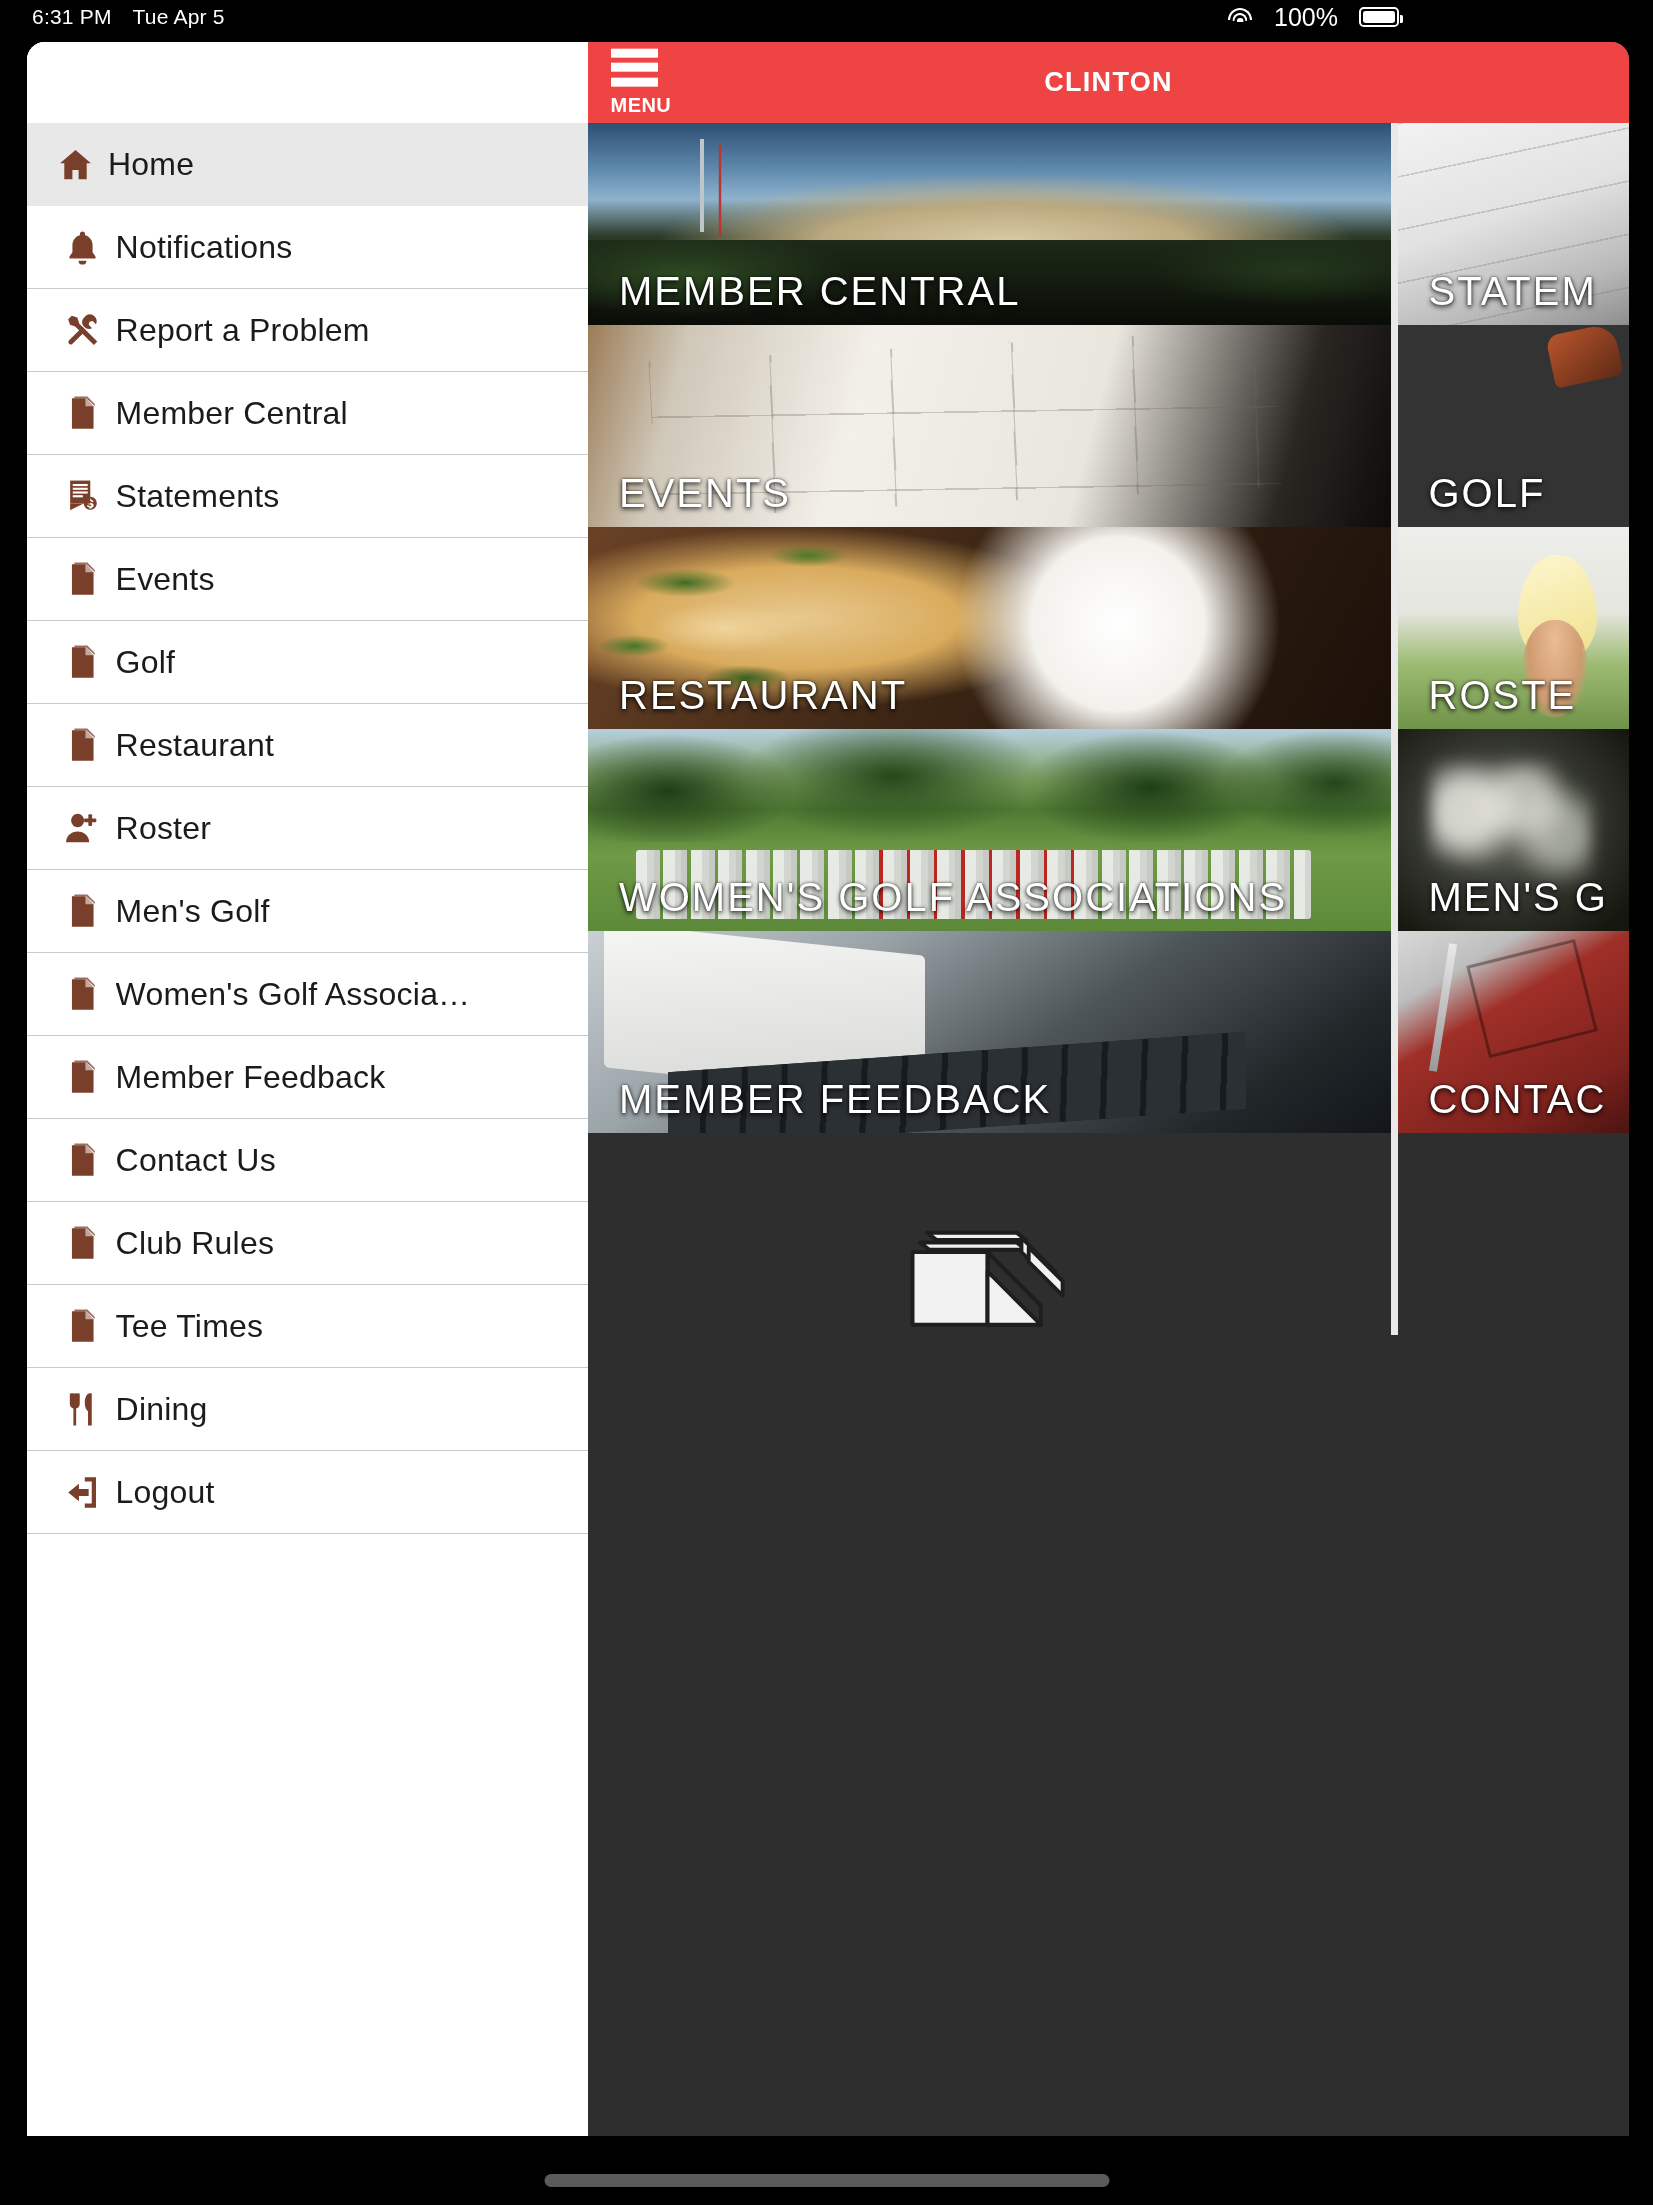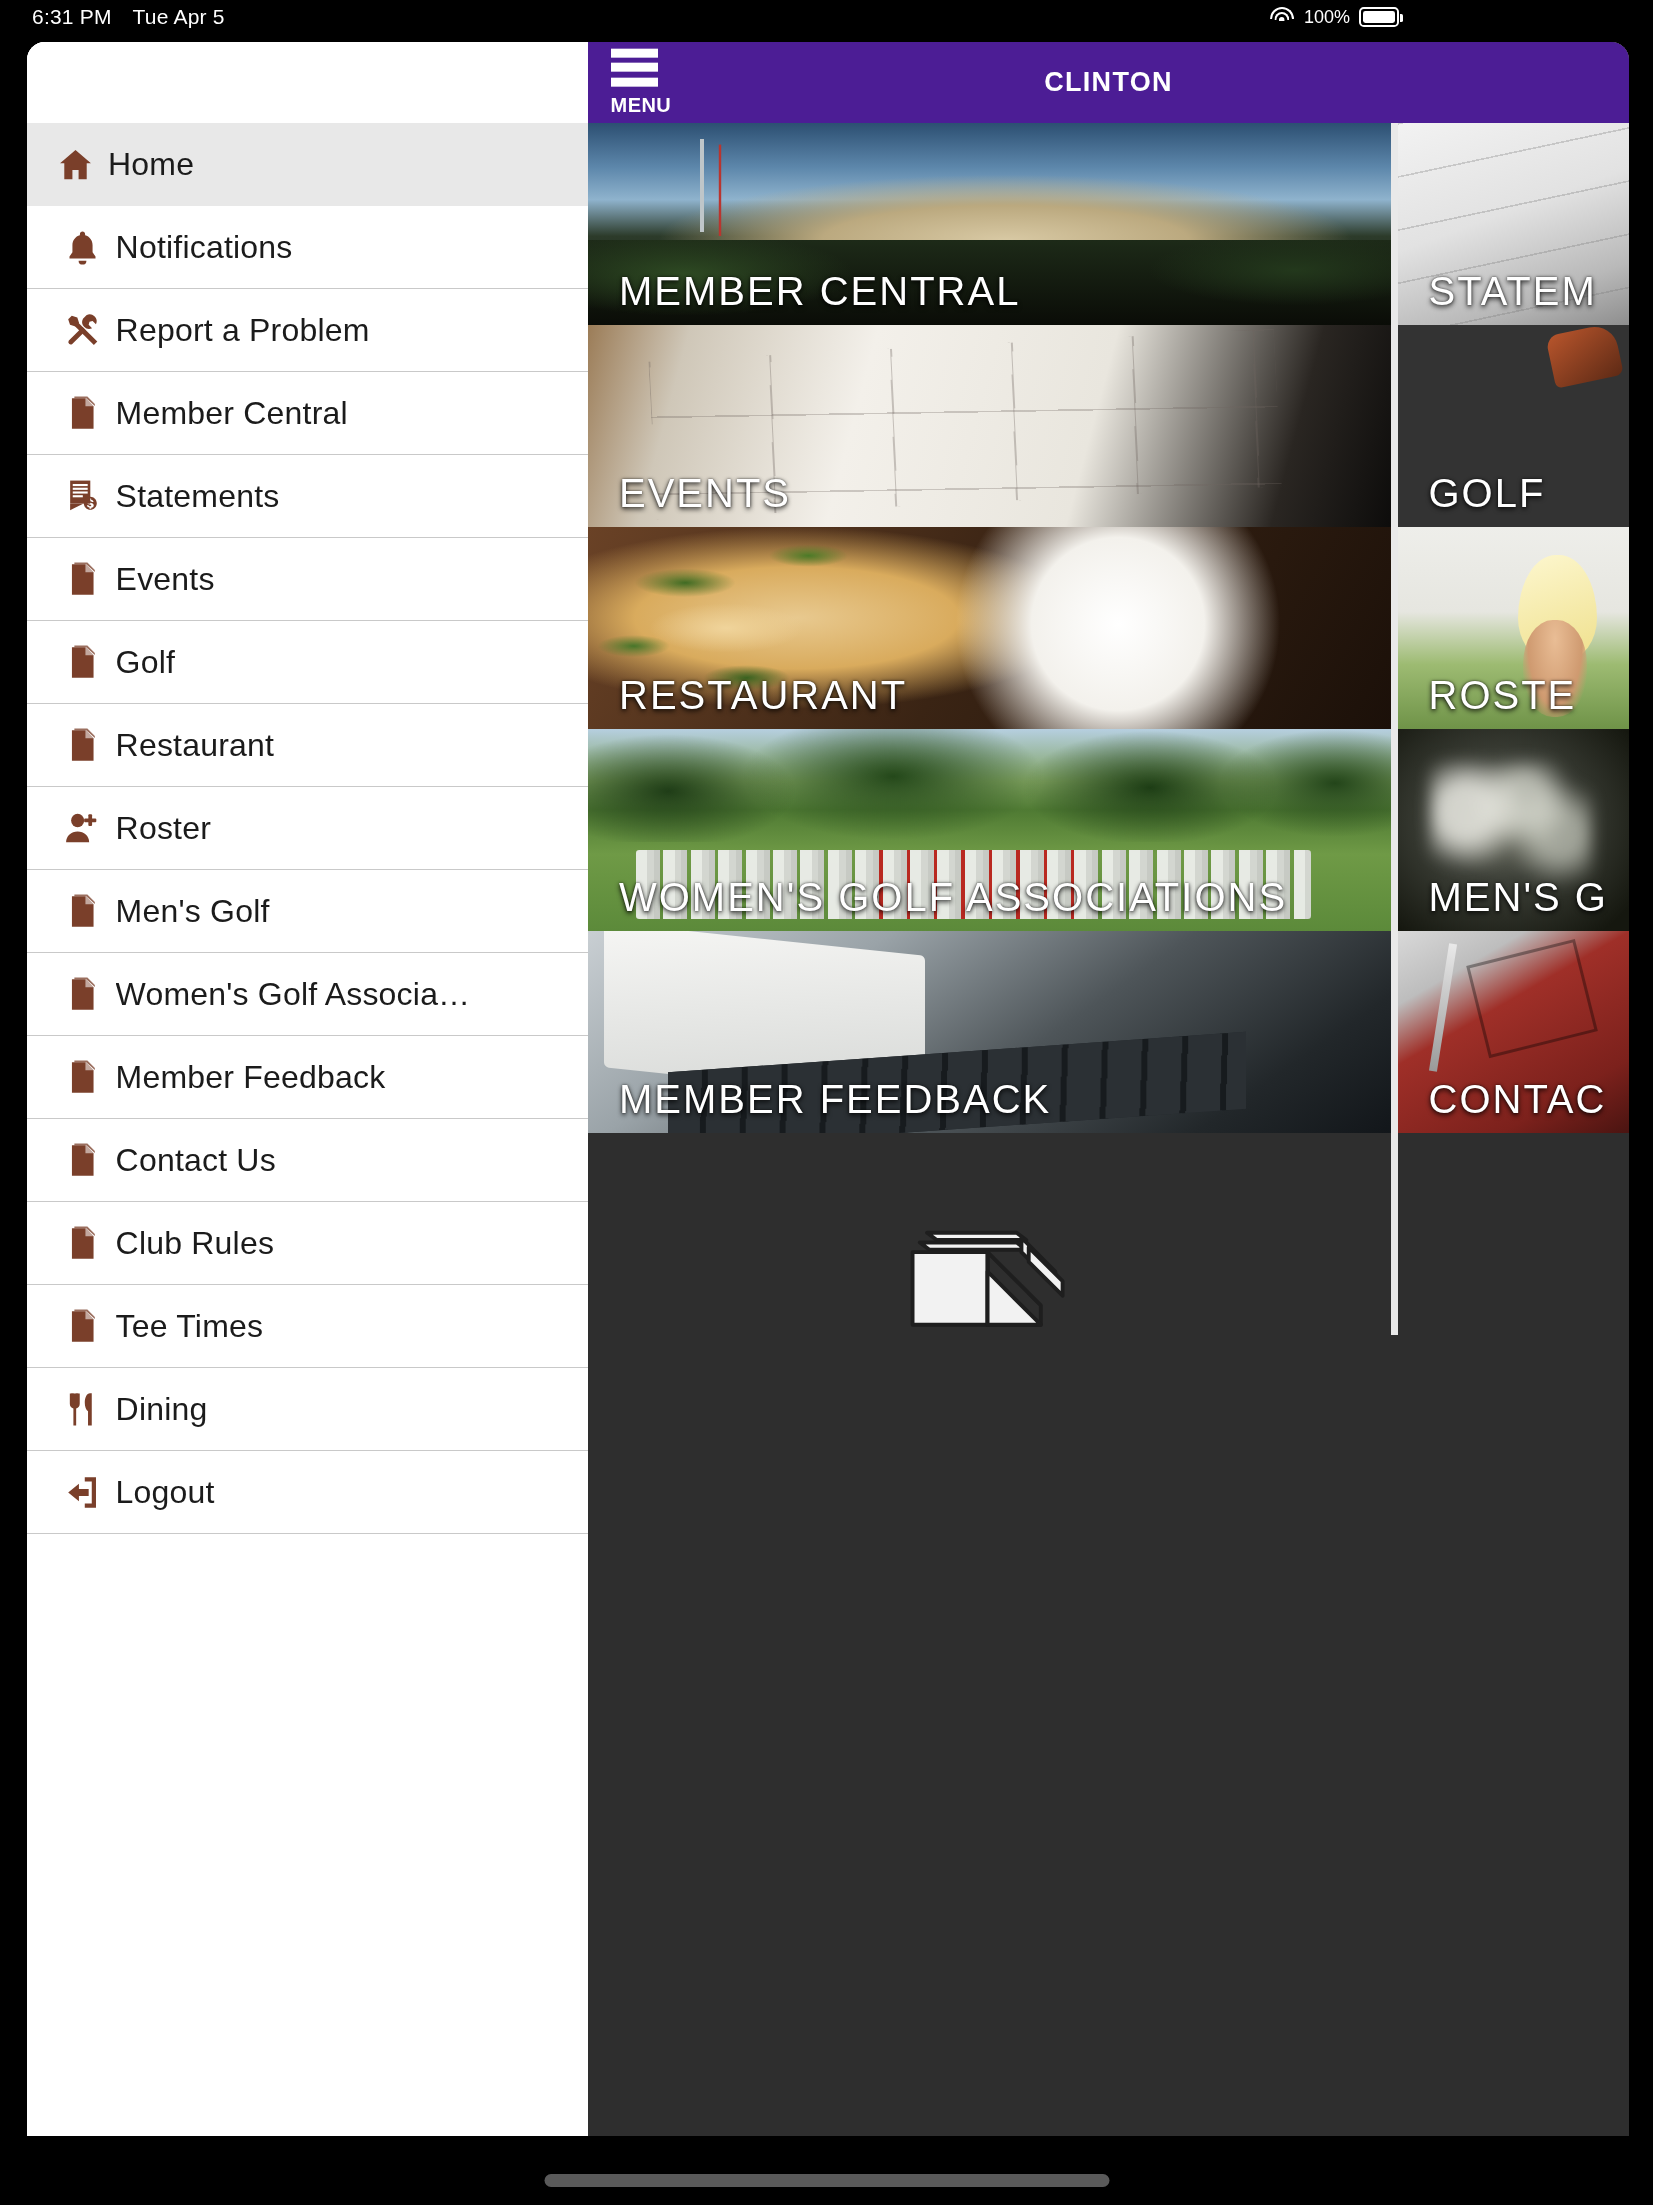--- a/index.html
+++ b/index.html
@@ -10,22 +10,22 @@
     overflow:hidden;
   }
 
   
   .statusbar{
     position:absolute; top:0; left:0; width:1428px; height:34px;
     display:flex; align-items:center; color:#fff;
   }
   .sb-left{ position:absolute; left:32px; display:flex; align-items:center; gap:21px;
             font-size:21px; letter-spacing:0.2px; }
-  .sb-right{ position:absolute; right:29px; display:flex; align-items:flex-start; gap:9px;
-             font-size:18px; }
+  .sb-right{ position:absolute; right:29px; display:flex; align-items:center; gap:21px;
+             font-size:25px; }
   .wifi-ico{ width:26px; height:19.4px; position:relative; display:inline-block; }
   .wifi-ico i{ position:absolute; border:2.8px solid #fff; border-bottom:none;
                border-radius:50% 50% 0 0 / 100% 100% 0 0; left:50%; transform:translateX(-50%); }
   .wifi-ico i:nth-child(1){ width:24px; height:12px; top:0.8px; }
   .wifi-ico i:nth-child(2){ width:15.3px; height:8px; top:5.7px; }
   .wifi-ico i:nth-child(3){ width:6.5px;  height:4px;  top:10.5px; background:#fff;
                             border-radius:50% 50% 0 0/100% 100% 0 0;}
   .batt{ width:40px; height:20px; border:2px solid #fff; border-radius:4.8px; position:relative; }
   .batt::after{ content:""; position:absolute; right:-5.7px; top:5.7px; width:3.2px; height:8px;
                 background:#fff; border-radius:0 1.6px 1.6px 0; }
@@ -58,21 +58,21 @@
     white-space:nowrap; overflow:hidden; text-overflow:ellipsis;
     padding-right:16px;
   }
 
   
   .content{
     position:absolute; left:561px; top:0; right:0; bottom:0;
     background:#2e2e2e; overflow:hidden;
   }
   .topbar{
-    position:relative; height:81px; background:#4c1d95;
+    position:relative; height:81px; background:#ef4444;
     display:flex; align-items:center;
   }
   .menu-btn{
     position:absolute; left:22.6px; top:50%; transform:translateY(-50%);
     display:flex; flex-direction:column; align-items:flex-start; gap:5.7px;
   }
   .menu-btn span.bar{ display:block; width:47px; height:9px; background:#fff; }
   .menu-btn .mlabel{ font-size:20px; color:#fff; font-weight:bold; letter-spacing:0.4px;
                      margin-top:1.6px; }
   .club-title{

